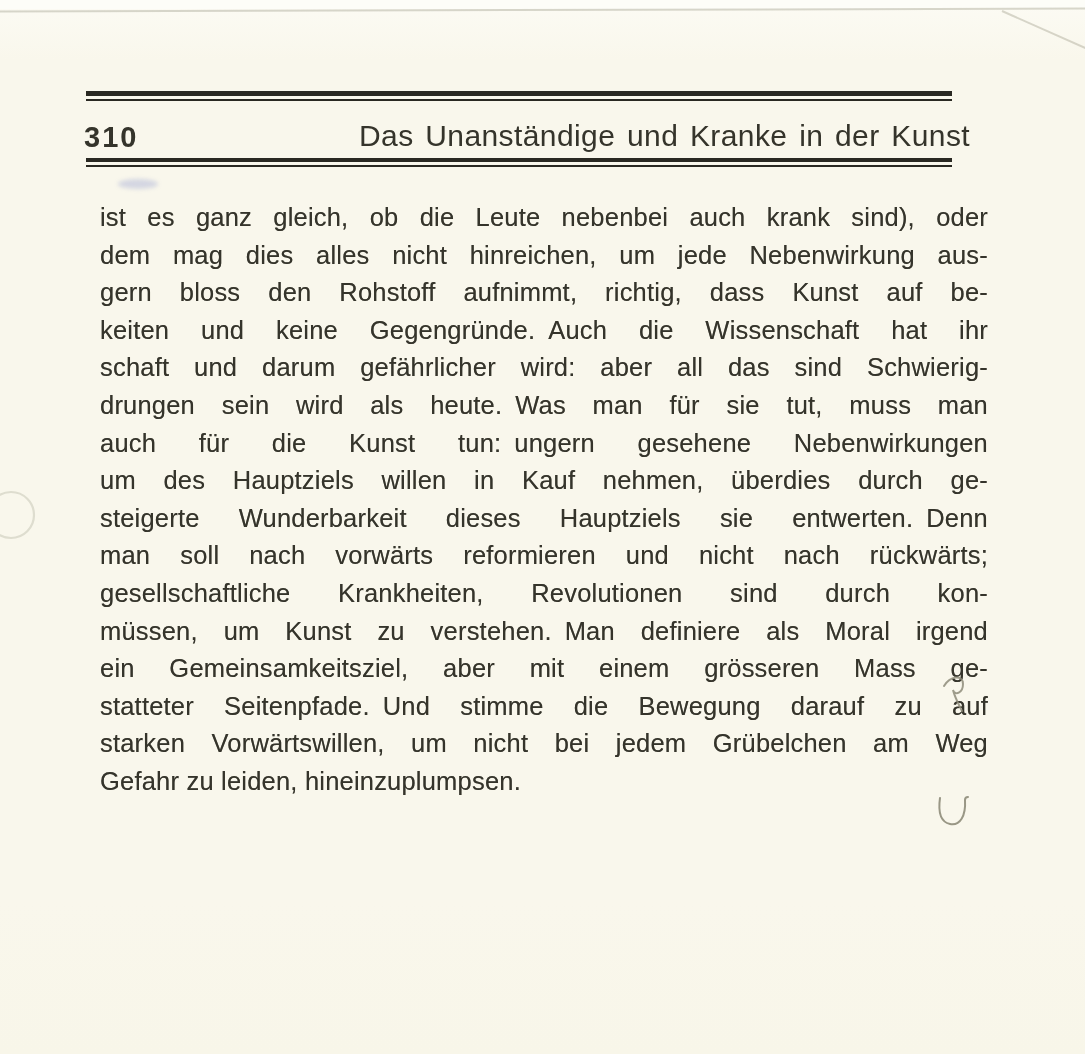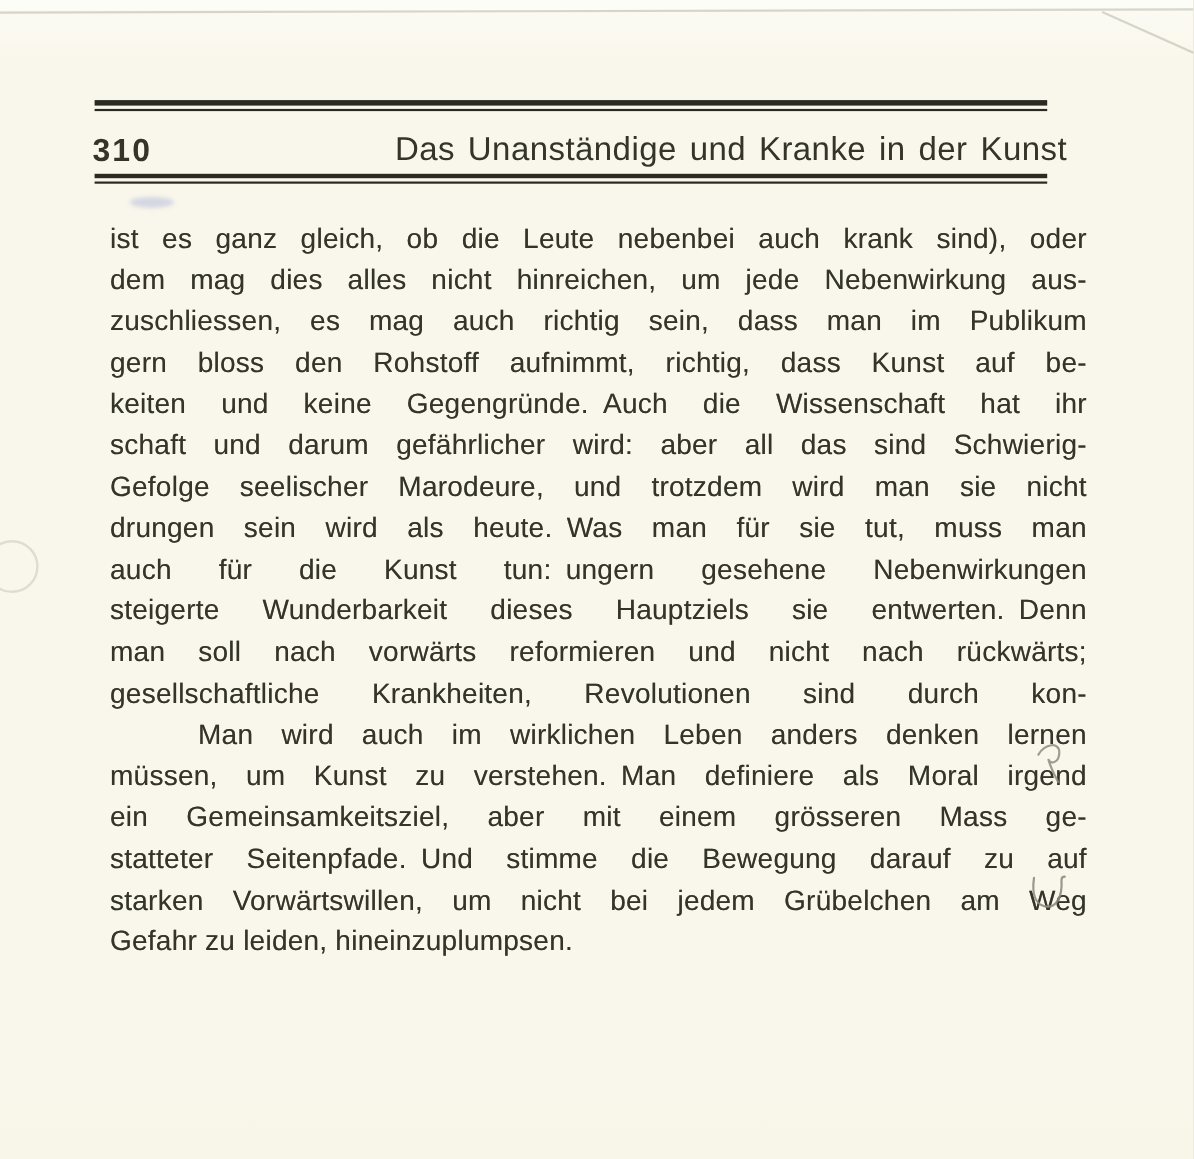--- a/index.html
+++ b/index.html
@@ -66,31 +66,29 @@
     <div class="rule r2"></div>
     <span class="pagenum">310</span>
     <span class="title">Das Unanständige und Kranke in der Kunst</span>
     <div class="rule r3"></div>
     <div class="rule r4"></div>
   </header>
 
   <main class="body" id="body">
       <div class="line">ist es ganz gleich, ob die Leute nebenbei auch krank sind), oder</div>
       <div class="line">dem mag dies alles nicht hinreichen, um jede Nebenwirkung aus-</div>
-      <div class="line">zuschliessen, es mag auch richtig sein, dass man im Publikum</div>
       <div class="line">gern bloss den Rohstoff aufnimmt, richtig, dass Kunst auf be-</div>
       <div class="line">keiten und keine Gegengründe. Auch die Wissenschaft hat ihr</div>
       <div class="line">schaft und darum gefährlicher wird: aber all das sind Schwierig-</div>
-      <div class="line">Gefolge seelischer Marodeure, und trotzdem wird man sie nicht</div>
       <div class="line">drungen sein wird als heute. Was man für sie tut, muss man</div>
       <div class="line">auch für die Kunst tun: ungern gesehene Nebenwirkungen</div>
+      <div class="line">um des Hauptziels willen in Kauf nehmen, überdies durch ge-</div>
       <div class="line">steigerte Wunderbarkeit dieses Hauptziels sie entwerten. Denn</div>
       <div class="line">man soll nach vorwärts reformieren und nicht nach rückwärts;</div>
       <div class="line">gesellschaftliche Krankheiten, Revolutionen sind durch kon-</div>
-      <div class="line indent">Man wird auch im wirklichen Leben anders denken lernen</div>
       <div class="line">müssen, um Kunst zu verstehen. Man definiere als Moral irgend</div>
       <div class="line">ein Gemeinsamkeitsziel, aber mit einem grösseren Mass ge-</div>
       <div class="line">statteter Seitenpfade. Und stimme die Bewegung darauf zu auf</div>
       <div class="line">starken Vorwärtswillen, um nicht bei jedem Grübelchen am Weg</div>
       <div class="line last">Gefahr zu leiden, hineinzuplumpsen.</div>
     </main>
 
   <svg class="marks" viewBox="0 0 1085 1054">
     <circle cx="11" cy="515" r="23" fill="none" stroke="#deddcf" stroke-width="2.2"></circle>
     <path d="M944,686 C950,676 963,674 963,684 C963,693 955,696 953,690 C955,698 959,705 962,711" fill="none" stroke="#8e8c7a" stroke-width="2" stroke-linecap="round" opacity="0.85"></path>

